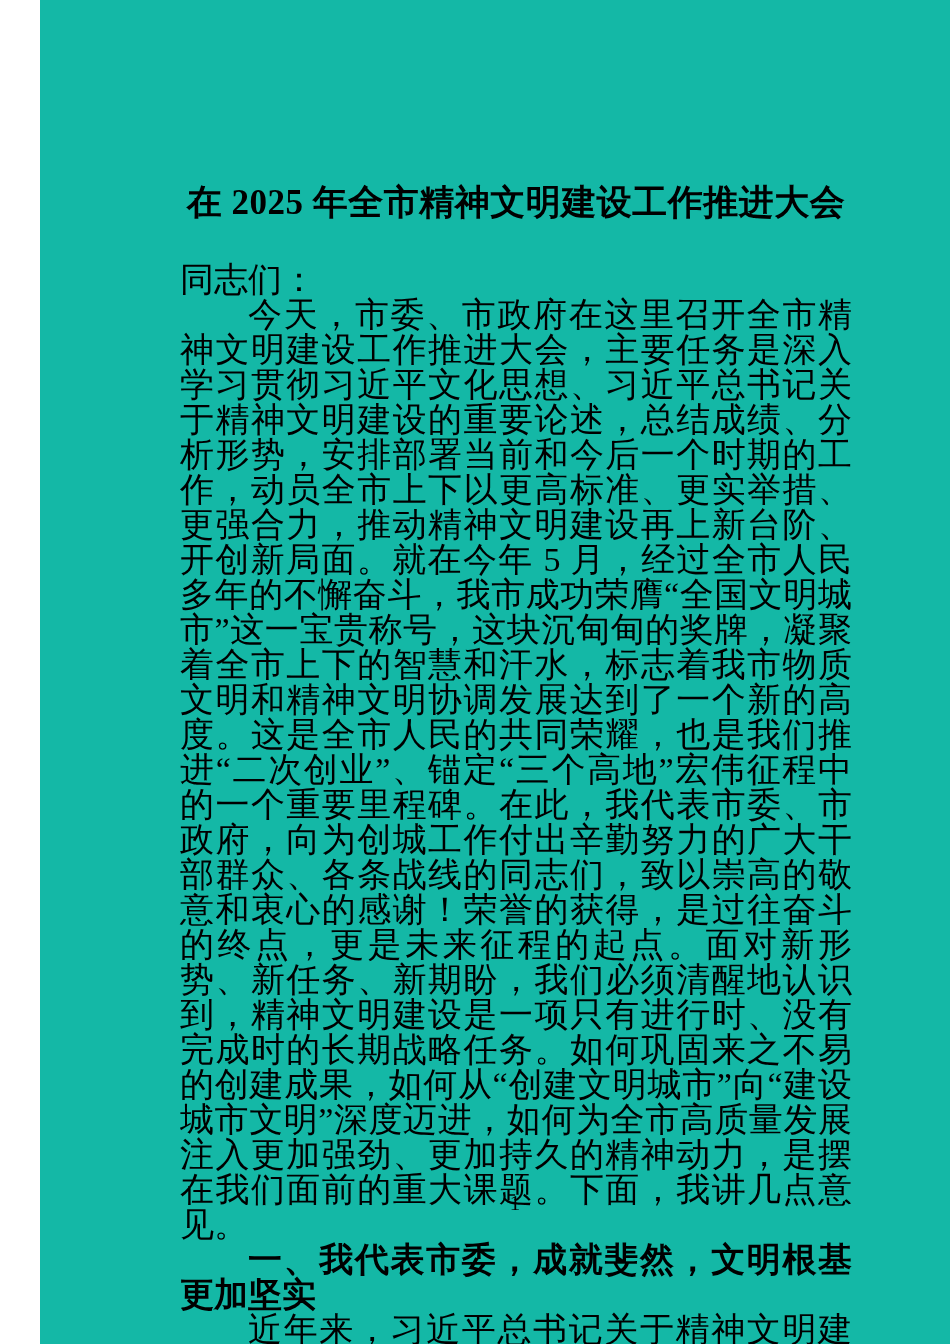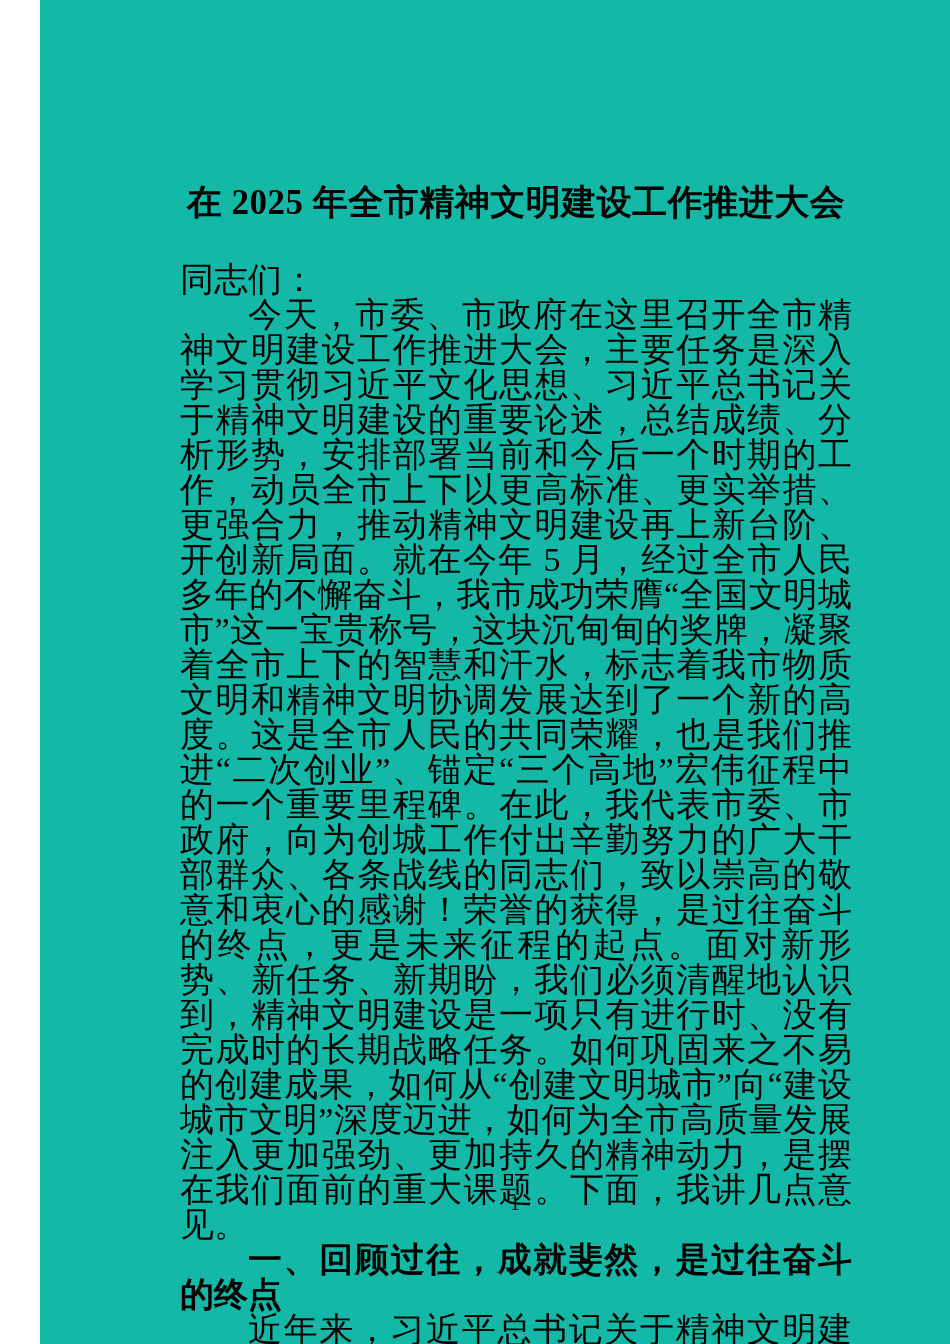--- a/index.html
+++ b/index.html
@@ -65,18 +65,18 @@
 <body>
 
 <div class="page">
   <div class="content">
     <header class="doc-title">
       <div>在 2025 年全市精神文明建设工作推进大会</div>
     </header>
     <main class="doc-body">
       <p class="salutation">同志们：</p>
       <p class="indent">今天，市委、市政府在这里召开全市精神文明建设工作推进大会，主要任务是深入学习贯彻习近平文化思想、习近平总书记关于精神文明建设的重要论述，总结成绩、分析形势，安排部署当前和今后一个时期的工作，动员全市上下以更高标准、更实举措、更强合力，推动精神文明建设再上新台阶、开创新局面。就在今年 5 月，经过全市人民多年的不懈奋斗，我市成功荣膺“全国文明城市”这一宝贵称号，这块沉甸甸的奖牌，凝聚着全市上下的智慧和汗水，标志着我市物质文明和精神文明协调发展达到了一个新的高度。这是全市人民的共同荣耀，也是我们推进“二次创业”、锚定“三个高地”宏伟征程中的一个重要里程碑。在此，我代表市委、市政府，向为创城工作付出辛勤努力的广大干部群众、各条战线的同志们，致以崇高的敬意和衷心的感谢！荣誉的获得，是过往奋斗的终点，更是未来征程的起点。面对新形势、新任务、新期盼，我们必须清醒地认识到，精神文明建设是一项只有进行时、没有完成时的长期战略任务。如何巩固来之不易的创建成果，如何从“创建文明城市”向“建设城市文明”深度迈进，如何为全市高质量发展注入更加强劲、更加持久的精神动力，是摆在我们面前的重大课题。下面，我讲几点意见。</p>
-      <p class="indent heading">一、回顾过往，成就斐然，是过往奋斗的终点</p>
+      <p class="indent heading">一、我代表市委，成就斐然，文明根基更加坚实</p>
       <p class="indent">近年来，习近平总书记关于精神文明建设的重要论述</p>
     </main>
   </div>
   <footer class="page-number">1</footer>
 </div>
 
 </body></html>

